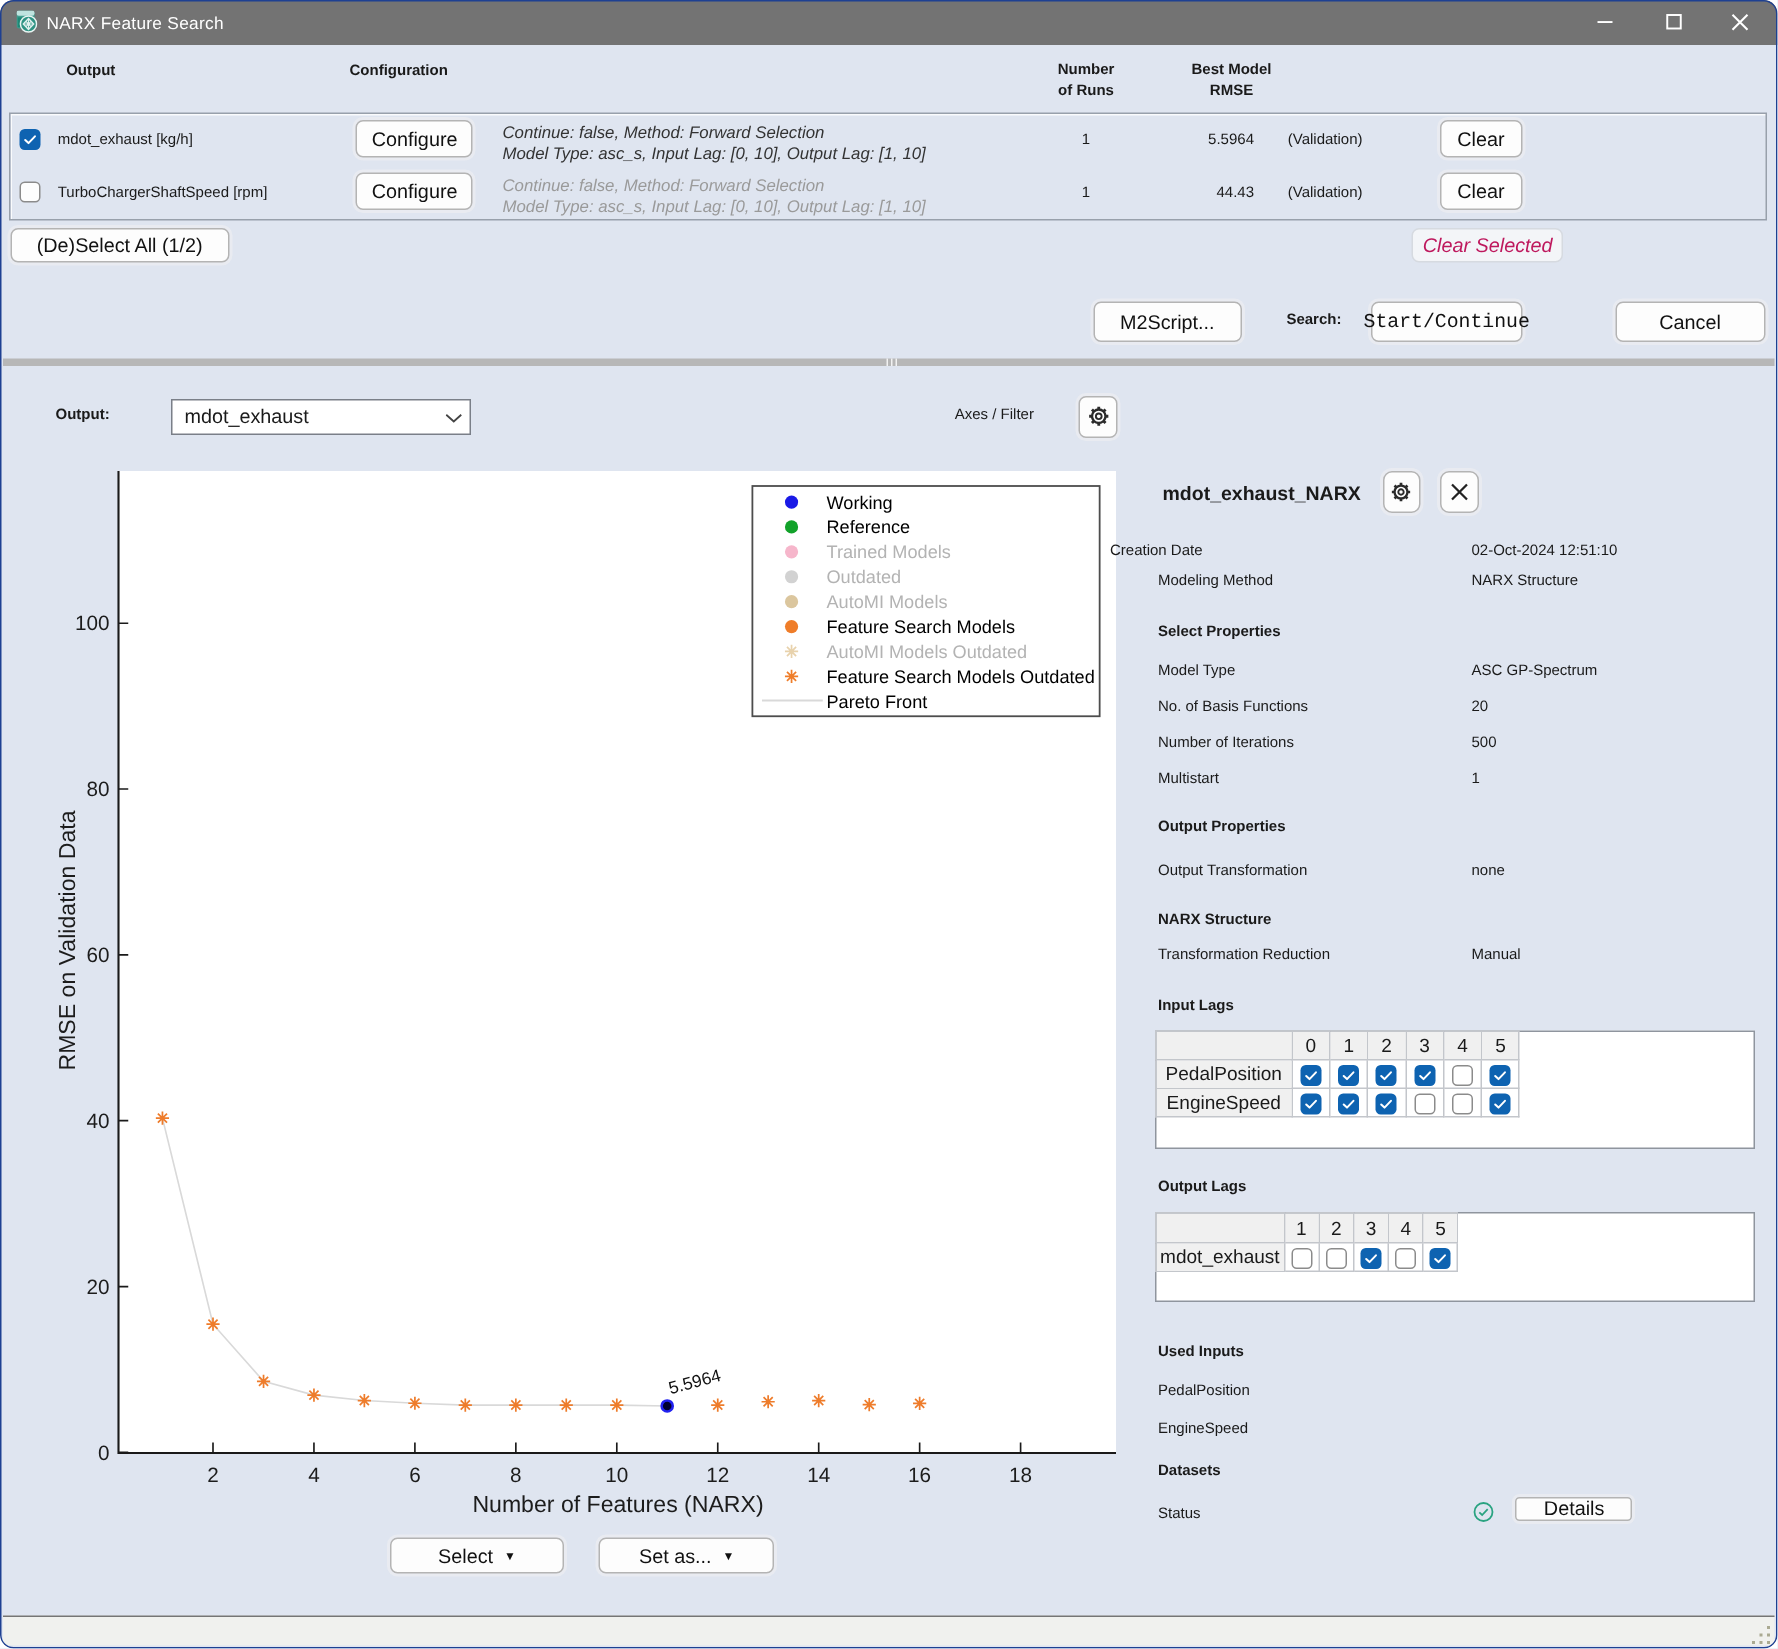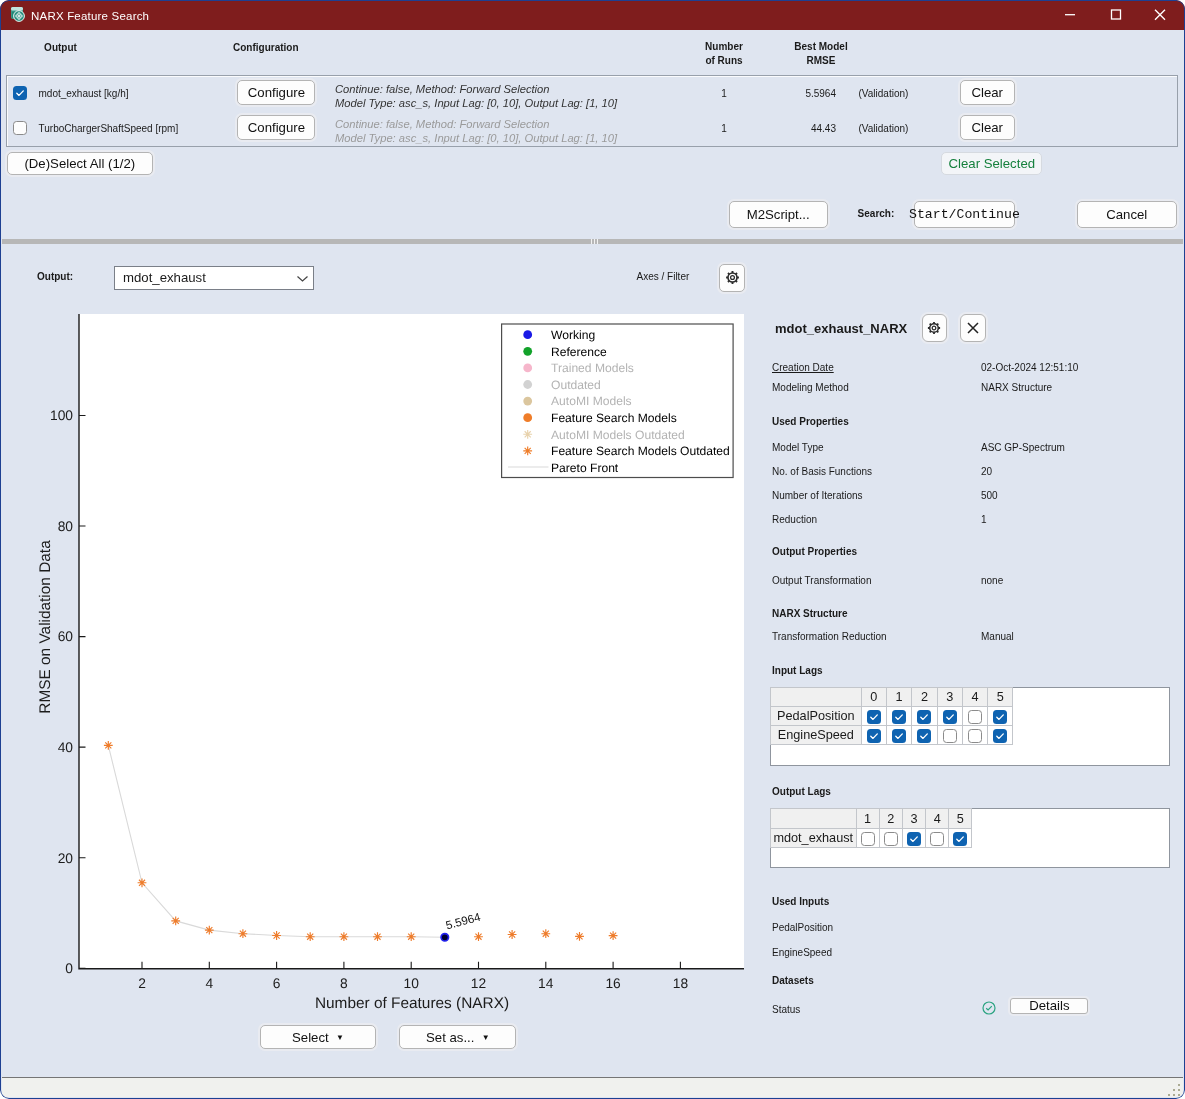--- a/index.html
+++ b/index.html
@@ -1,23 +1,23 @@
 <!DOCTYPE html>
 <html><head><meta charset="utf-8"><style>
 *{margin:0;padding:0;box-sizing:border-box;}
 html{background:#fff;}
 body{width:1185px;height:1099px;position:relative;font-family:"Liberation Sans",sans-serif;
  background:#dfe5f0;border-radius:9px;overflow:hidden;color:#1a1a1a;}
 .abs{position:absolute;}
 .frame{position:absolute;inset:0;border:1.6px solid #1e4092;border-radius:9px;pointer-events:none;z-index:99;}
-.titlebar{position:absolute;left:0;top:0;width:1185px;height:30px;background:#7f1d1d;border-radius:8px 8px 0 0;z-index:5;}
+.titlebar{position:absolute;left:0;top:0;width:1185px;height:30px;background:#737373;border-radius:8px 8px 0 0;z-index:5;}
 .titletext{position:absolute;left:31px;top:9.5px;font-size:11.5px;color:#fff;letter-spacing:0.2px;}
 .btn{position:absolute;background:#fdfdfd;border:1px solid #b4b4b4;border-radius:5px;
  font-size:13.2px;color:#111;display:flex;align-items:center;justify-content:center;box-shadow:0 0 0 2px rgba(240,240,243,0.55);}
-.btn.dis{background:#f3f5f8;border-color:#d6dae0;color:#15803d;box-shadow:none;}
+.btn.dis{background:#f3f5f8;border-color:#d6dae0;color:#be185d;box-shadow:none;font-style:italic;}
 .bold{font-weight:bold;}
 .lbl{position:absolute;font-size:10px;line-height:14px;white-space:nowrap;}
 .it{font-style:italic;font-size:11.2px;line-height:13.8px;color:#333;}
 .gray{color:#9a9a9a;}
 .cb{position:absolute;width:14px;height:14px;border-radius:3.5px;background:#0e63b1;}
 .cb.un{background:#fdfdfd;border:1px solid #8b8b8b;}
 .cb svg{position:absolute;left:1px;top:1px;}
 .rowsbox{position:absolute;left:6px;top:75px;width:1172px;height:72px;border:1px solid #98a0ab;box-shadow:inset 1px 1px 0 #fafbfd;}
 .split{position:absolute;left:2px;top:239px;width:1181px;height:5px;background:#b7b7b7;}
 .split .grip{position:absolute;top:0.4px;width:1.7px;height:4.2px;background:#f2f2f2;}
@@ -212,32 +212,32 @@
   <circle r="1.8" stroke-width="1.25"></circle>
   </g>
  </svg>
 </div>
 <div class="btn" style="left:960.3px;top:314.3px;width:25.4px;height:27.4px;border-radius:6px;">
  <svg width="12" height="12" viewBox="0 0 12 12">
       <path d="M1 1 L11 11 M11 1 L1 11" stroke="#222" stroke-width="1.5"></path>
     </svg>
 </div>
 
-<div class="lbl" style="left:772px;top:360.5px;text-decoration:underline;">Creation Date</div>
+<div class="lbl" style="left:740px;top:360.5px;">Creation Date</div>
 <div class="lbl" style="left:981px;top:360.5px;">02-Oct-2024 12:51:10</div>
 <div class="lbl" style="left:772px;top:380.8px;">Modeling Method</div>
 <div class="lbl" style="left:981px;top:380.8px;">NARX Structure</div>
-<div class="lbl bold" style="left:772px;top:415.3px;">Used Properties</div>
+<div class="lbl bold" style="left:772px;top:415.3px;">Select Properties</div>
 <div class="lbl" style="left:772px;top:440.7px;">Model Type</div>
 <div class="lbl" style="left:981px;top:440.7px;">ASC GP-Spectrum</div>
 <div class="lbl" style="left:772px;top:464.7px;">No. of Basis Functions</div>
 <div class="lbl" style="left:981px;top:464.7px;">20</div>
 <div class="lbl" style="left:772px;top:488.7px;">Number of Iterations</div>
 <div class="lbl" style="left:981px;top:488.7px;">500</div>
-<div class="lbl" style="left:772px;top:512.7px;">Reduction</div>
+<div class="lbl" style="left:772px;top:512.7px;">Multistart</div>
 <div class="lbl" style="left:981px;top:512.7px;">1</div>
 <div class="lbl bold" style="left:772px;top:544.7px;">Output Properties</div>
 <div class="lbl" style="left:772px;top:574.3px;">Output Transformation</div>
 <div class="lbl" style="left:981px;top:574.3px;">none</div>
 <div class="lbl bold" style="left:772px;top:607px;">NARX Structure</div>
 <div class="lbl" style="left:772px;top:630.2px;">Transformation Reduction</div>
 <div class="lbl" style="left:981px;top:630.2px;">Manual</div>
 <div class="lbl bold" style="left:772px;top:664px;">Input Lags</div>
 
 <div class="tablewrap" style="left:770px;top:687px;width:400px;height:78.5px;">

